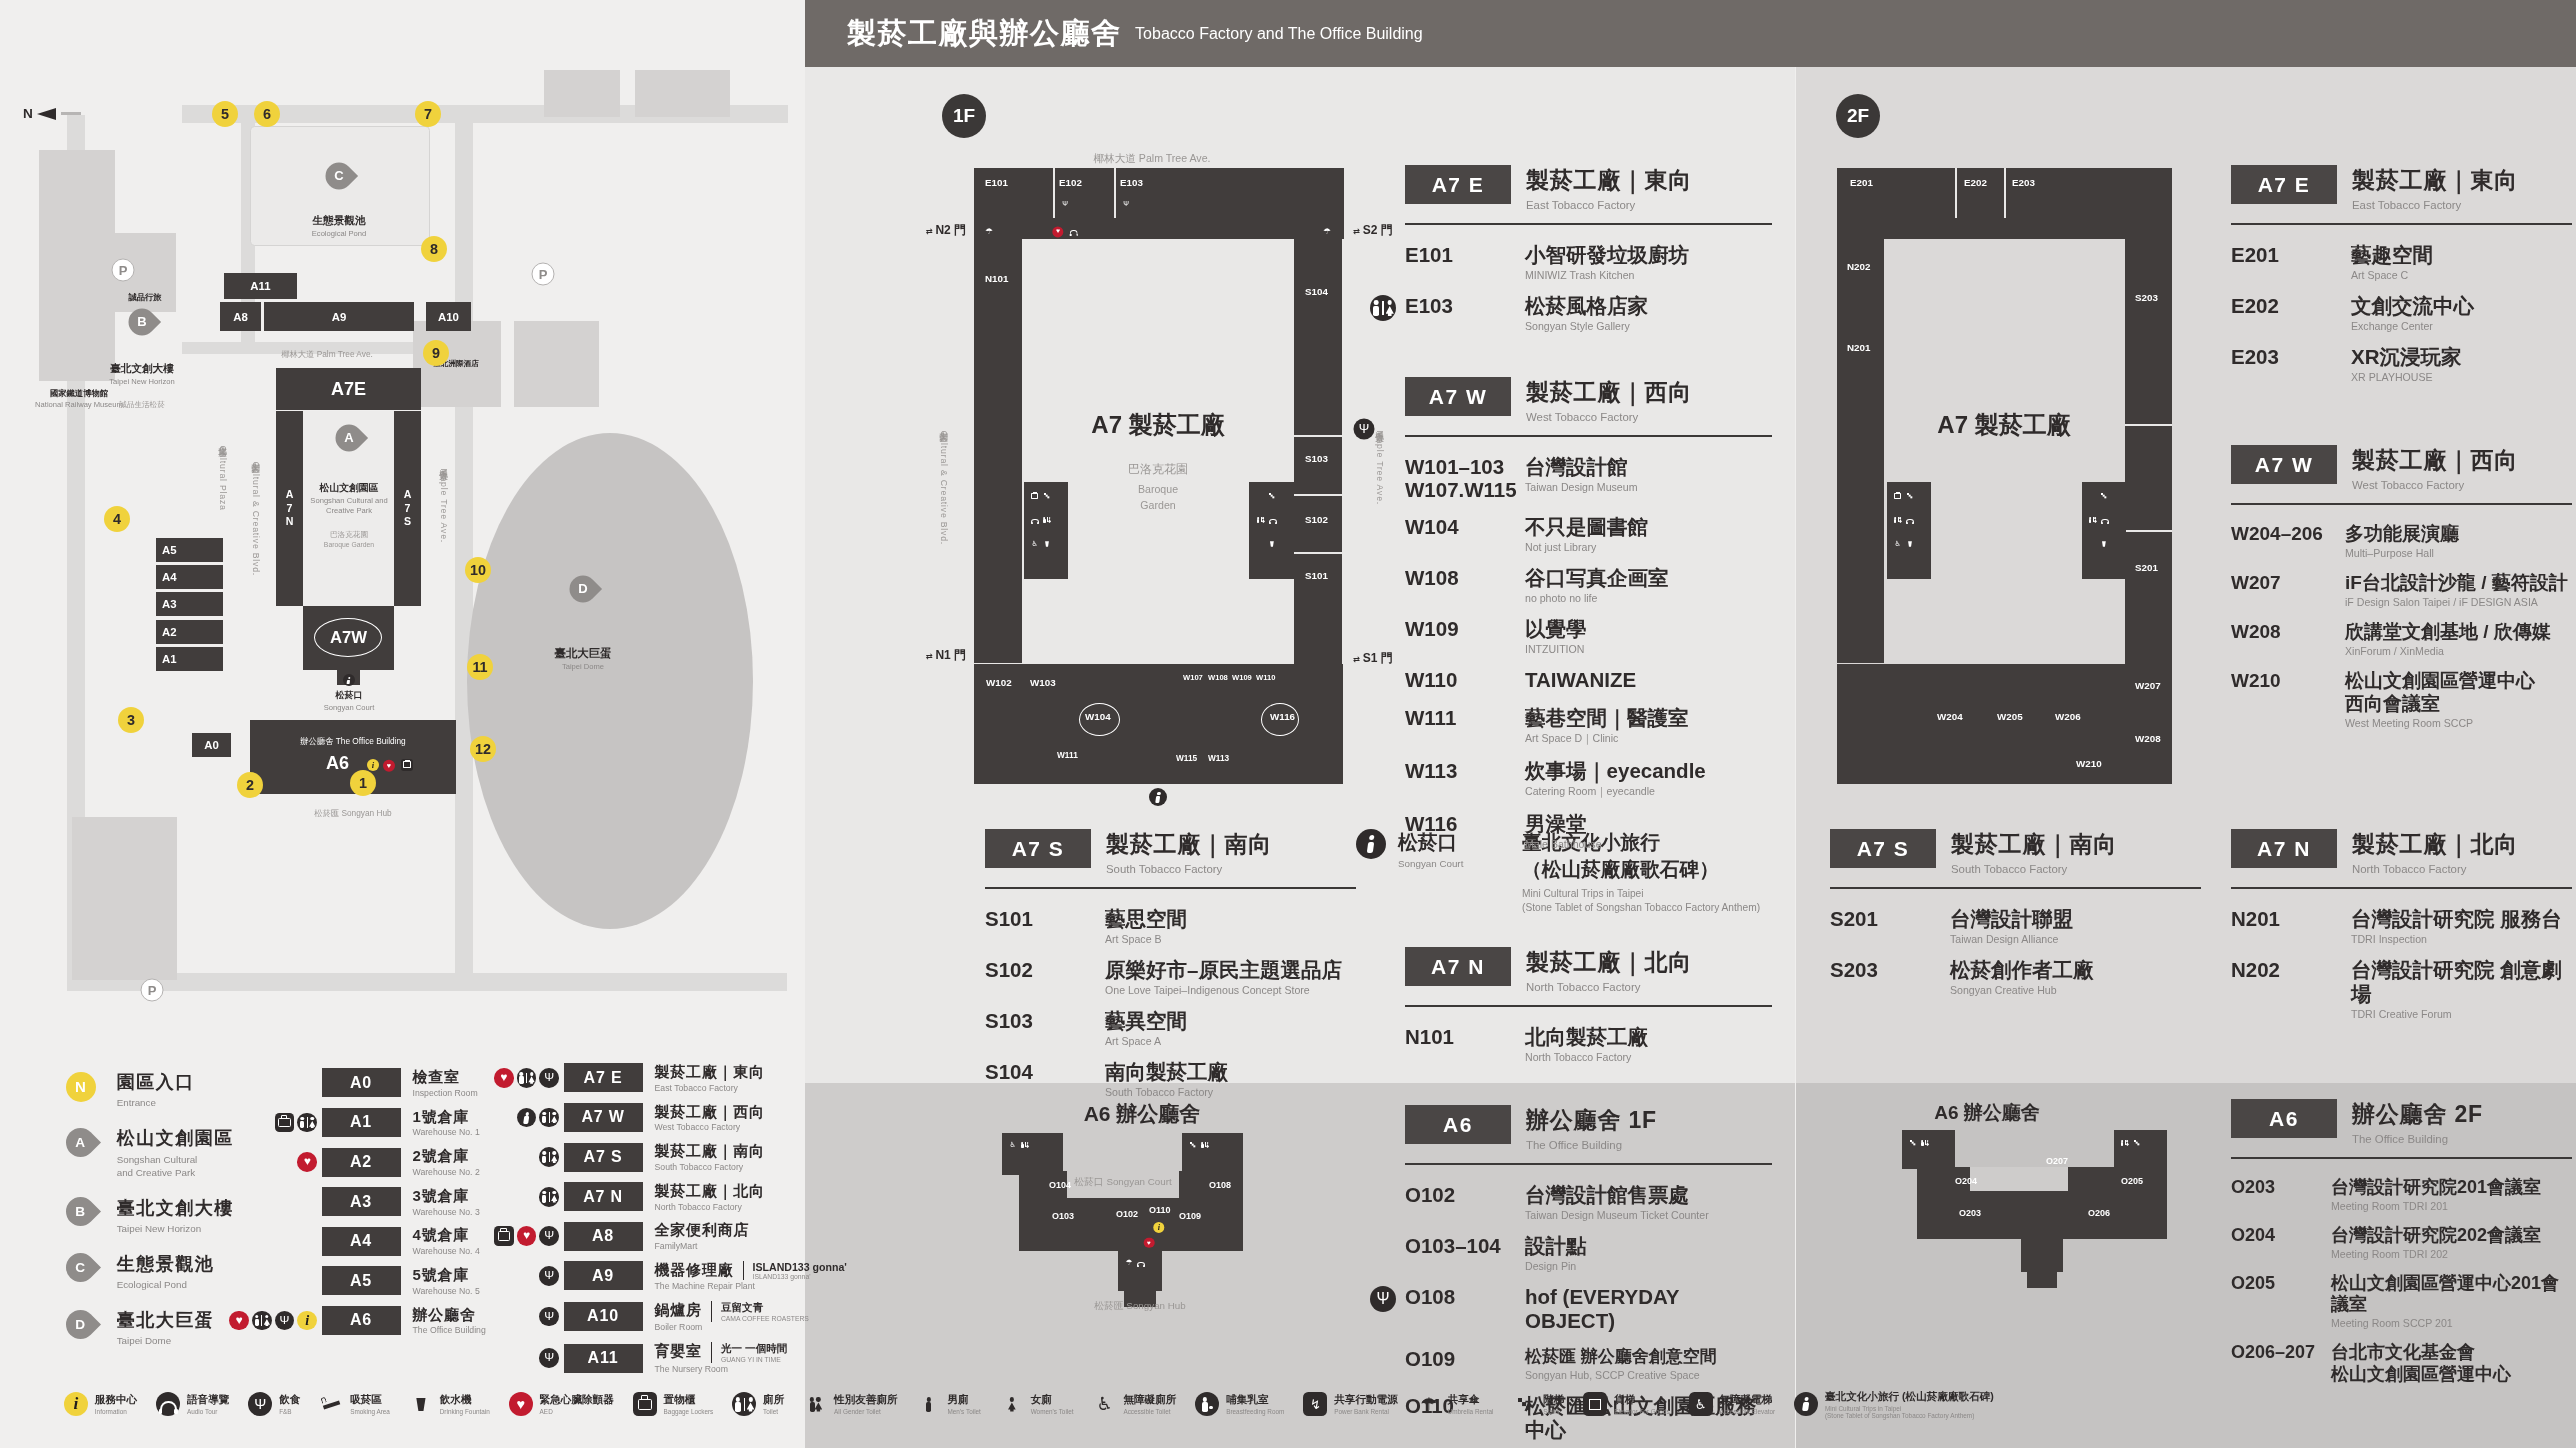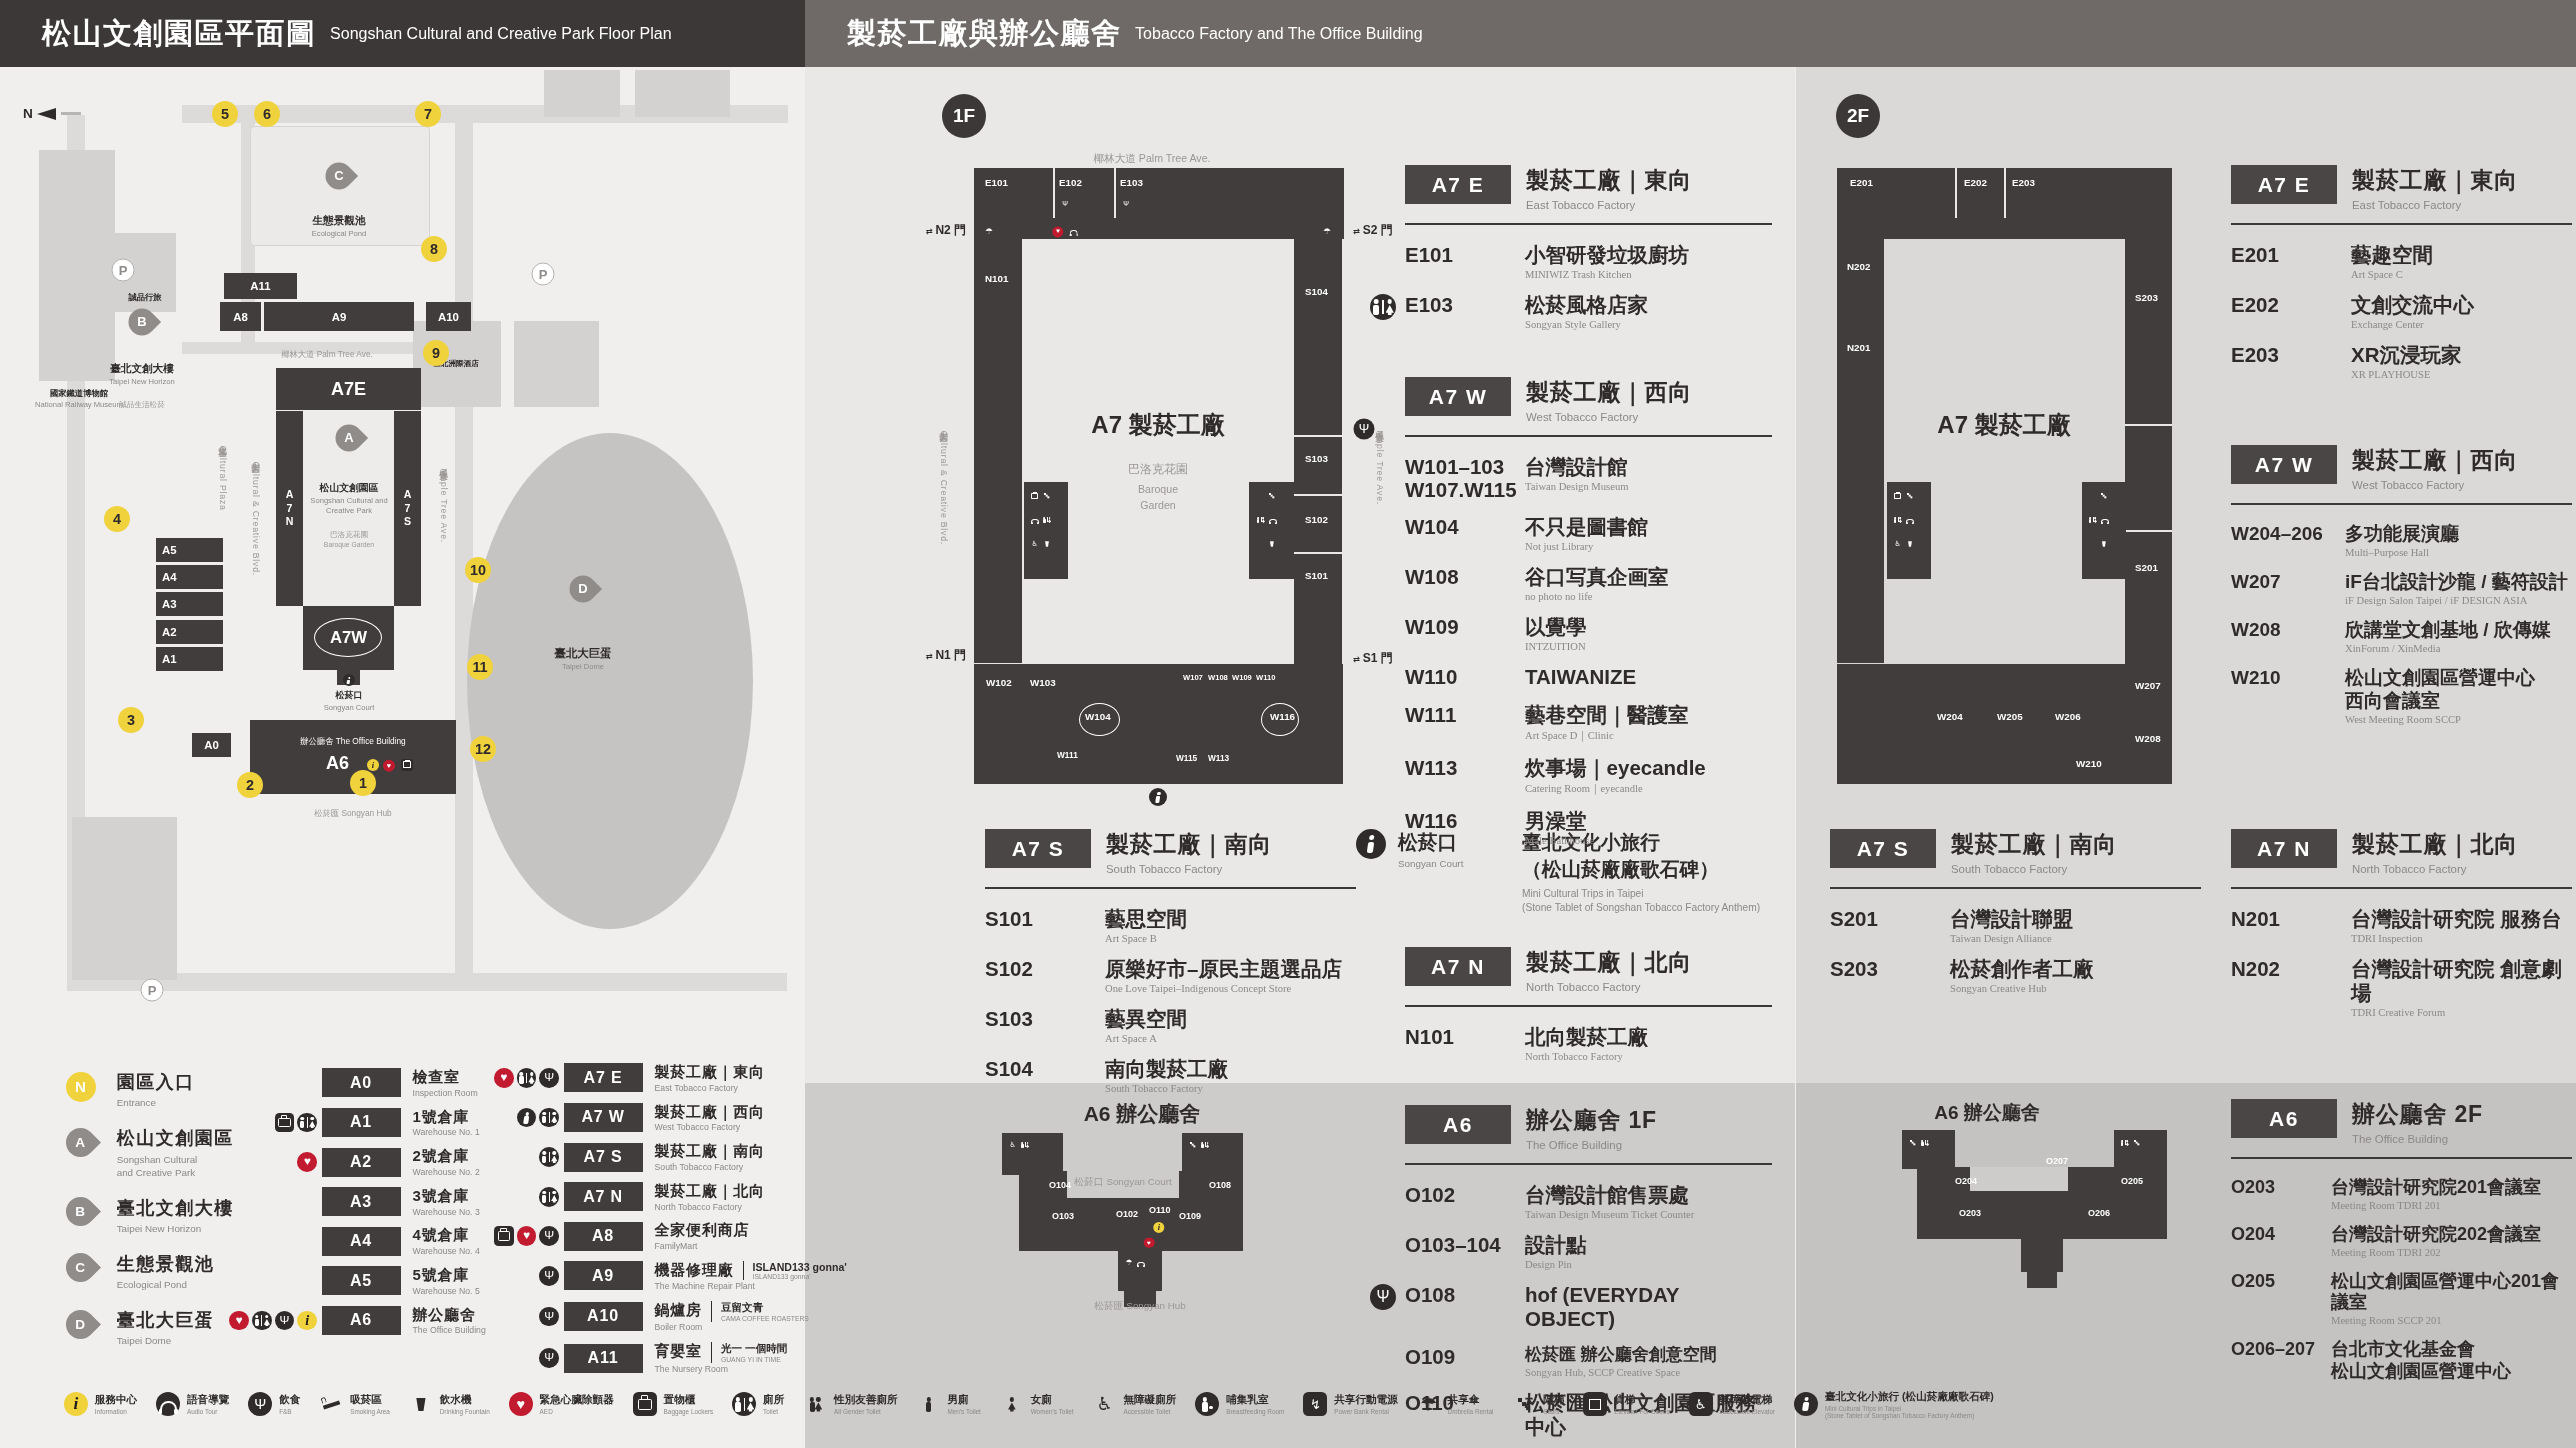--- a/index.html
+++ b/index.html
@@ -74,21 +74,21 @@
   
   .sec{position:absolute;}
   .sec-h{display:flex;gap:15px;align-items:flex-start;}
   .chip{background:#4a4645;color:#fff;font-weight:bold;width:106px;height:39px;font-size:21px;display:flex;align-items:center;justify-content:center;flex:none;letter-spacing:1.5px;}
   .sec-h .tz{font-size:23px;font-weight:bold;color:#2f2b2b;letter-spacing:0.8px;}
   .sec-h .te{font-size:11.4px;color:#8b8887;margin-top:3px;}
   .sec-div{height:1.5px;background:#3b3837;margin:12px 0 18px;}
   .room{display:flex;margin-bottom:13px;position:relative;align-items:flex-start;}
   .rc{flex:none;font-weight:bold;color:#2f2b2b;line-height:1.15;}
   .rn .zh{font-weight:bold;color:#2f2b2b;line-height:1.2;}
-  .rn .en{font-size:10.6px;color:#8b8887;margin-top:1.5px;font-family:Liberation Serif, serif;}
+  .rn .en{font-size:10.6px;color:#8b8887;margin-top:1.5px;}
   .ricon{position:absolute;left:-35px;top:1.5px;}
   
   #court-note{position:absolute;left:1356px;top:829px;display:flex;gap:12px;}
   #court-note .cicol{width:112px;}
   #court-note .cz{font-size:19.7px;font-weight:bold;}
   #court-note .ce{font-size:9.8px;color:#8b8887;margin-top:1.5px;}
   #court-note .t1{font-size:19.7px;font-weight:bold;line-height:1.35;}
   #court-note .e1{font-size:10.2px;color:#8b8887;margin-top:4.5px;line-height:1.4;}
   
   #legend-places{position:absolute;left:64px;top:1070px;}
@@ -116,24 +116,20 @@
 </style>
 </head>
 <body>
 
 <div id="stage">
   <div class="panel" id="panel-mid"></div>
   <div class="panel" id="panel-right"></div>
   <div id="band-mid"></div>
   <div id="band-right"></div>
 
-  <div class="hdr" id="hdr-left">
-    <span class="zh">松山文創園區平面圖</span>
-    <span class="en">Songshan Cultural and Creative Park Floor Plan</span>
-  </div>
   <div class="hdr" id="hdr-right">
     <span class="zh">製菸工廠與辦公廳舍</span>
     <span class="en">Tobacco Factory and The Office Building</span>
   </div>
 
   <div id="abs-layer">
       <div class="compass ab" style="left: 23px; top: 106px;">
         <span>N</span>
         <span class="arr"></span>
         <span class="tail"></span>

